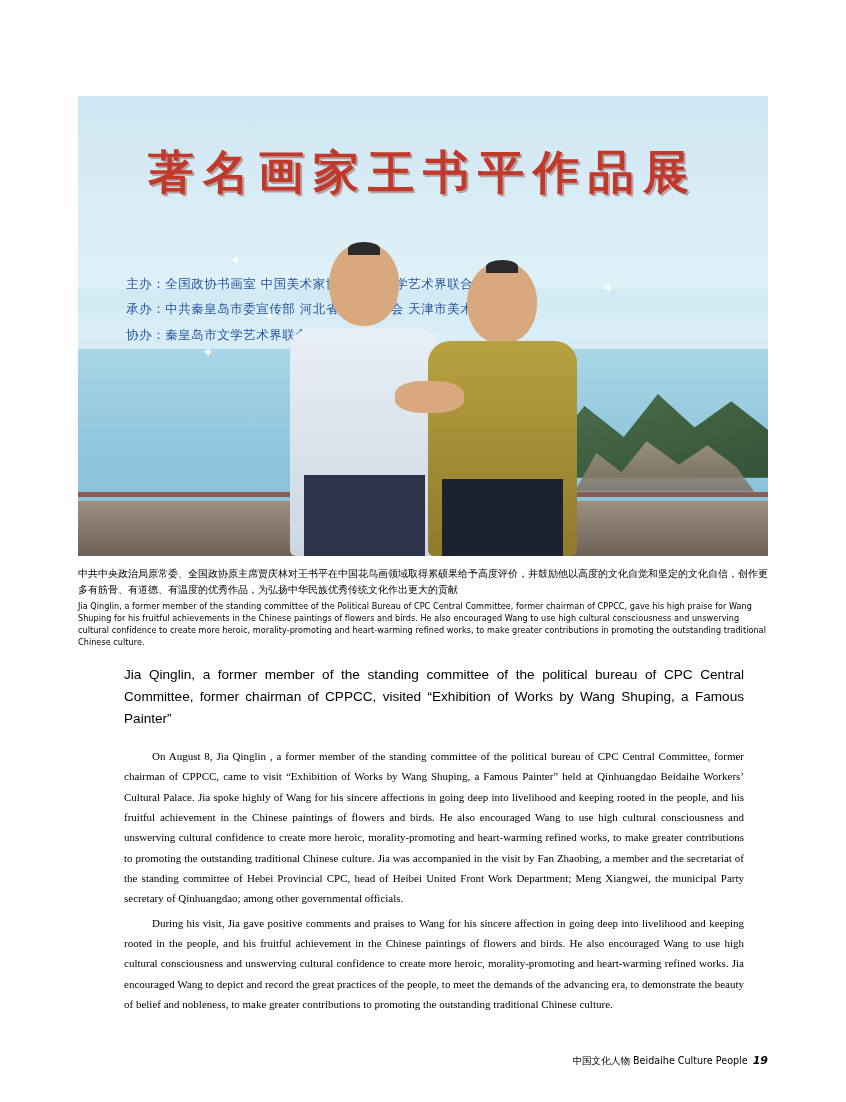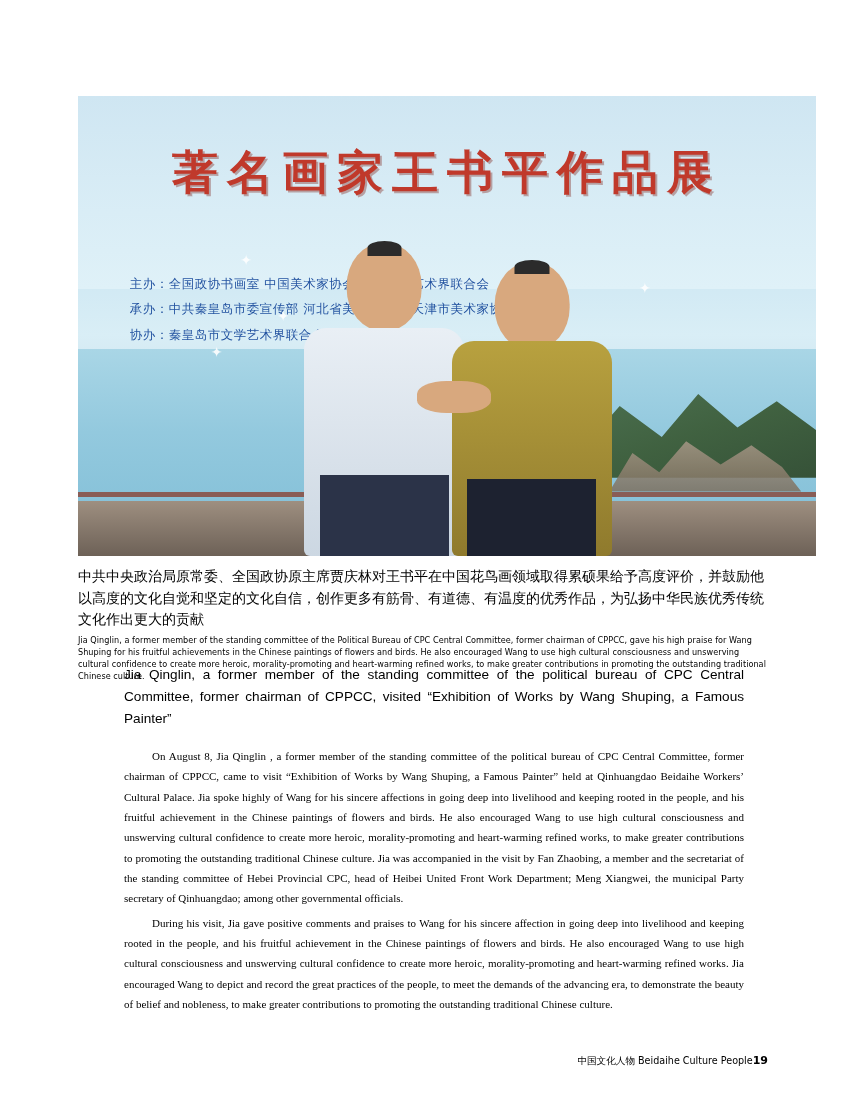--- a/index.html
+++ b/index.html
@@ -24,21 +24,20 @@
   }
 
   
   .photo-wrap {
     position: absolute;
     left: 78px;
     top: 96px;
     width: 690px;
     height: 460px;
     overflow: hidden;
-    padding-left: 48px;
   }
   .photo {
     position: absolute;
     inset: 0;
     background: linear-gradient(#bfe0ef 0%, #cfe8f3 38%, #d9eef6 52%, #cfe6f0 62%, #b9dbe8 72%, #9fcddd 100%);
   }
   
   .photo .wall-top {
     position: absolute;
     left: 0; top: 0; right: 0; height: 42%;
@@ -177,21 +176,21 @@
 
   
   .caption {
     position: absolute;
     left: 78px;
     top: 566px;
     width: 690px;
   }
   .cap-cn {
     font-family: "DejaVu Sans", sans-serif;
-    font-size: 14px;
+    font-size: 10px;
     line-height: 1.55;
     color: #000;
     margin-bottom: 4px;
   }
   .cap-en {
     font-family: "DejaVu Sans", sans-serif;
     font-size: 8.1px;
     line-height: 1.48;
     color: #000;
     letter-spacing: .05px;
@@ -227,20 +226,22 @@
     right: 78px;
     bottom: 34px;
     font-family: "DejaVu Sans", sans-serif;
     font-size: 9.6px;
     color: #000;
     white-space: nowrap;
   }
   .footer .pg {
     font-weight: 700;
     font-size: 11px;
+    margin-left: 5px;
+    font-style: italic;
   }
 </style>
 </head>
 <body>
 
 <div class="page">
 
   <div class="photo-wrap">
     <div class="photo">
       <div class="wall-top"></div>

